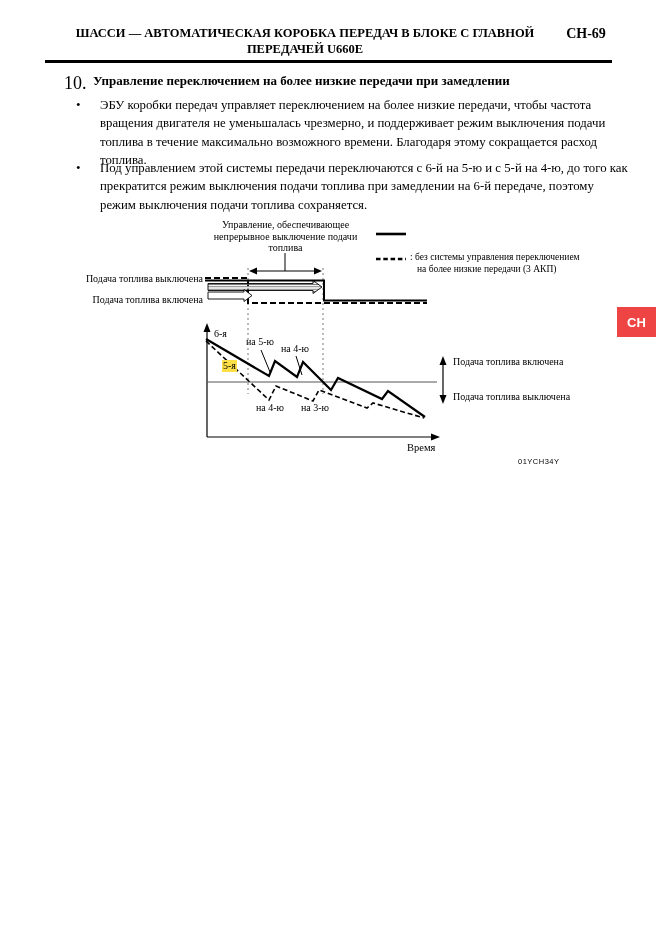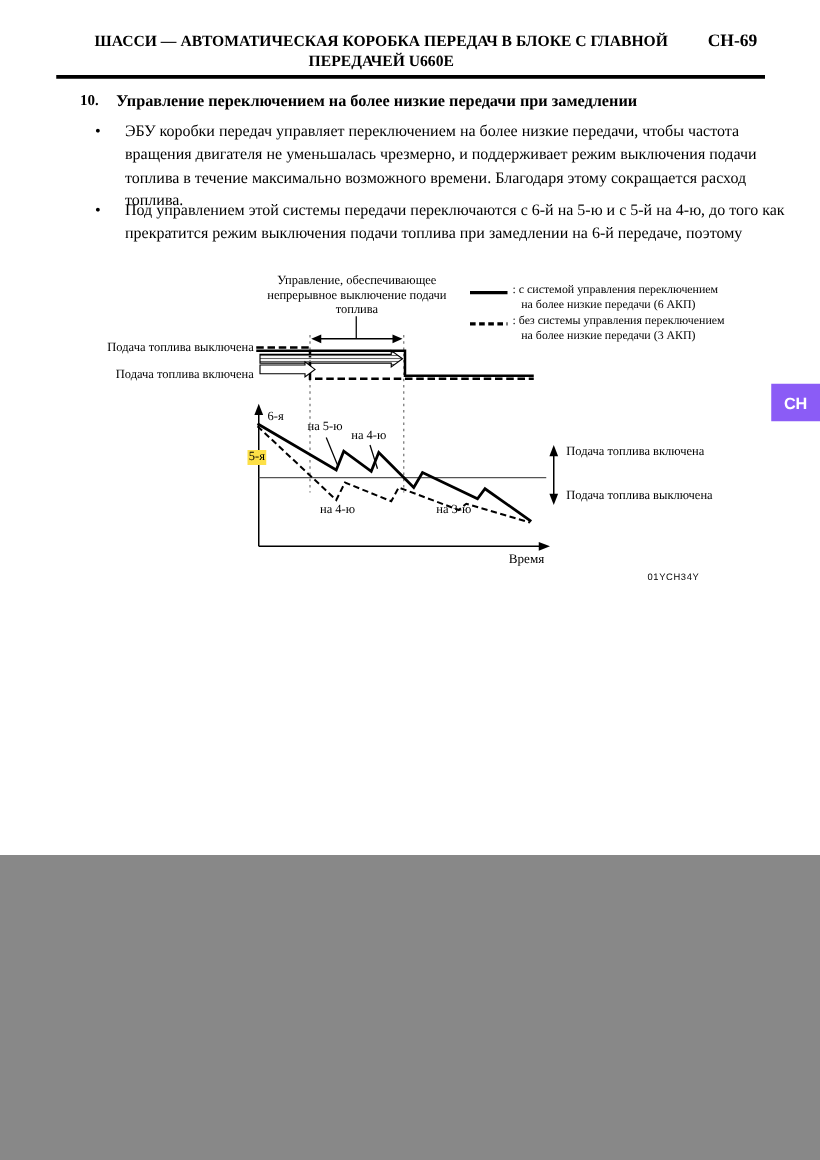--- a/index.html
+++ b/index.html
@@ -1,36 +1,36 @@
 <!DOCTYPE html>
 <html><head>
 <meta charset="utf-8">
 <style>
   html,body { margin:0; padding:0; background:#888; }
   .page {
-    position:relative; width:656px; height:684px; margin:0 auto;
+    position:relative; width:656px; height:928px; margin:0 auto;
     background:#ffffff; color:#000;
     font-family:"Liberation Serif","DejaVu Serif",serif;
     overflow:hidden;
   }
   
   .hdr-title {
     position:absolute; left:45px; top:25px; width:520px;
     text-align:center; font-weight:bold; font-size:12.5px; line-height:16px;
   }
   .hdr-page {
     position:absolute; left:560px; top:26px; width:52px;
     font-weight:bold; font-size:14px; text-align:center;
   }
   .hdr-rule {
     position:absolute; left:45px; top:60px; width:567px; height:3px;
     background:#000;
   }
   
-  .sec-num  { position:absolute; left:64px;  top:73px; font-weight:bold; font-size:12px; }
+  .sec-num  { position:absolute; left:64px;  top:73px; font-weight:normal; font-size:18px; }
   .sec-title{ position:absolute; left:93px;  top:73px; font-weight:bold; font-size:13px; }
   .bullet-glyph { position:absolute; font-size:13px; }
   .b1 { top:97px;  left:76px; }
   .b2 { top:160px; left:76px; }
   .para { position:absolute; left:100px; width:468px; font-size:12.8px; line-height:18.4px; }
   .p1 { top:96px; }
   .p2 { top:159px; }
   .para .ln { white-space:nowrap; }
   .para .just { text-align:justify; text-align-last:justify; }
   
@@ -41,34 +41,34 @@
   .rgt { text-align:right; }
   .control-label { left:208px; top:219px; width:155px; white-space:normal; }
   .legend-text { position:absolute; font-size:9.5px; line-height:12px; white-space:nowrap; }
   .lg1 { left:410px; top:226px; }
   .lg2 { left:410px; top:251px; }
   .legend-text .l2 { padding-left:7px; }
   .fuel-cut-l  { left:55px; top:273px; width:148px; }
   .fuel-on-l   { left:55px; top:294px; width:148px; }
   .engine-speed{ left:120px; top:329px; white-space:normal; width:90px; line-height:14px; }
   .g6  { left:214px; top:328px; }
-  .g5  { left:198px; top:360px; background:#fde047; padding:0 1px; }
+  .g5  { left:222px; top:360px; background:#fde047; padding:0 1px; }
   .s5  { left:246px; top:336px; }
   .s4a { left:281px; top:343px; }
   .s4b { left:256px; top:402px; }
-  .s3  { left:301px; top:402px;margin-left:48px; }
+  .s3  { left:301px; top:402px; }
   .rfon  { left:453px; top:356px; }
   .rfcut { left:453px; top:391px; }
   .time-l { left:407px; top:442px; font-size:10.5px; }
   .fig-code { position:absolute; left:518px; top:457px; font-size:7.5px;
               font-family:"Liberation Sans","DejaVu Sans",sans-serif; letter-spacing:0.5px; }
   
   .side-tab {
     position:absolute; left:617px; top:307px; width:39px; height:30px;
-    background:#8b5cf6; color:#fff; display:flex; align-items:center; justify-content:center;
+    background:#ef4444; color:#fff; display:flex; align-items:center; justify-content:center;
     font-family:"Liberation Sans","DejaVu Sans",sans-serif; font-weight:bold; font-size:13px;
   }
 </style>
 </head>
 <body>
 
 <div class="page">
 
   <div class="hdr-title">
     <div>ШАССИ — АВТОМАТИЧЕСКАЯ КОРОБКА ПЕРЕДАЧ В БЛОКЕ С ГЛАВНОЙ</div>
@@ -85,20 +85,21 @@
     <div class="ln just">ЭБУ коробки передач управляет переключением на более низкие передачи, чтобы частота</div>
     <div class="ln just">вращения двигателя не уменьшалась чрезмерно, и поддерживает режим выключения подачи</div>
     <div class="ln just">топлива в течение максимально возможного времени. Благодаря этому сокращается расход</div>
     <div class="ln">топлива.</div>
   </div>
 
   <div class="bullet-glyph b2">•</div>
   <div class="para p2">
     <div class="ln just">Под управлением этой системы передачи переключаются с 6-й на 5-ю и с 5-й на 4-ю, до того как</div>
     <div class="ln just">прекратится режим выключения подачи топлива при замедлении на 6-й передаче, поэтому</div>
+    <div class="ln">режим выключения подачи топлива сохраняется.</div>
   </div>
 
   <div class="diagram">
 
     <svg class="dsvg" width="656" height="500" viewBox="0 0 656 500">
       <defs>
         <pattern id="hatch" width="3" height="2.4" patternUnits="userSpaceOnUse">
           <path d="M0,1.2 H3" stroke="#666666" stroke-width="0.9"></path>
         </pattern>
       </defs>
@@ -148,24 +149,20 @@
       <line x1="261" y1="350" x2="270" y2="372" stroke="#000" stroke-width="1"></line>
       <line x1="296" y1="356" x2="302" y2="375" stroke="#000" stroke-width="1"></line>
     </svg>
 
     <div class="dlabel ctr control-label">
       <span>Управление, обеспечивающее</span><br>
       <span>непрерывное выключение подачи</span><br>
       <span>топлива</span>
     </div>
 
-    <div class="legend-text lg1">
-      <div>: с системой управления переключением</div>
-      <div class="l2">на более низкие передачи (6 АКП)</div>
-    </div>
     <div class="legend-text lg2">
       <div>: без системы управления переключением</div>
       <div class="l2">на более низкие передачи (3 АКП)</div>
     </div>
 
     <div class="dlabel rgt fuel-cut-l">Подача топлива выключена</div>
     <div class="dlabel rgt fuel-on-l">Подача топлива включена</div>
 
 
     <div class="dlabel g6">6-я</div>

